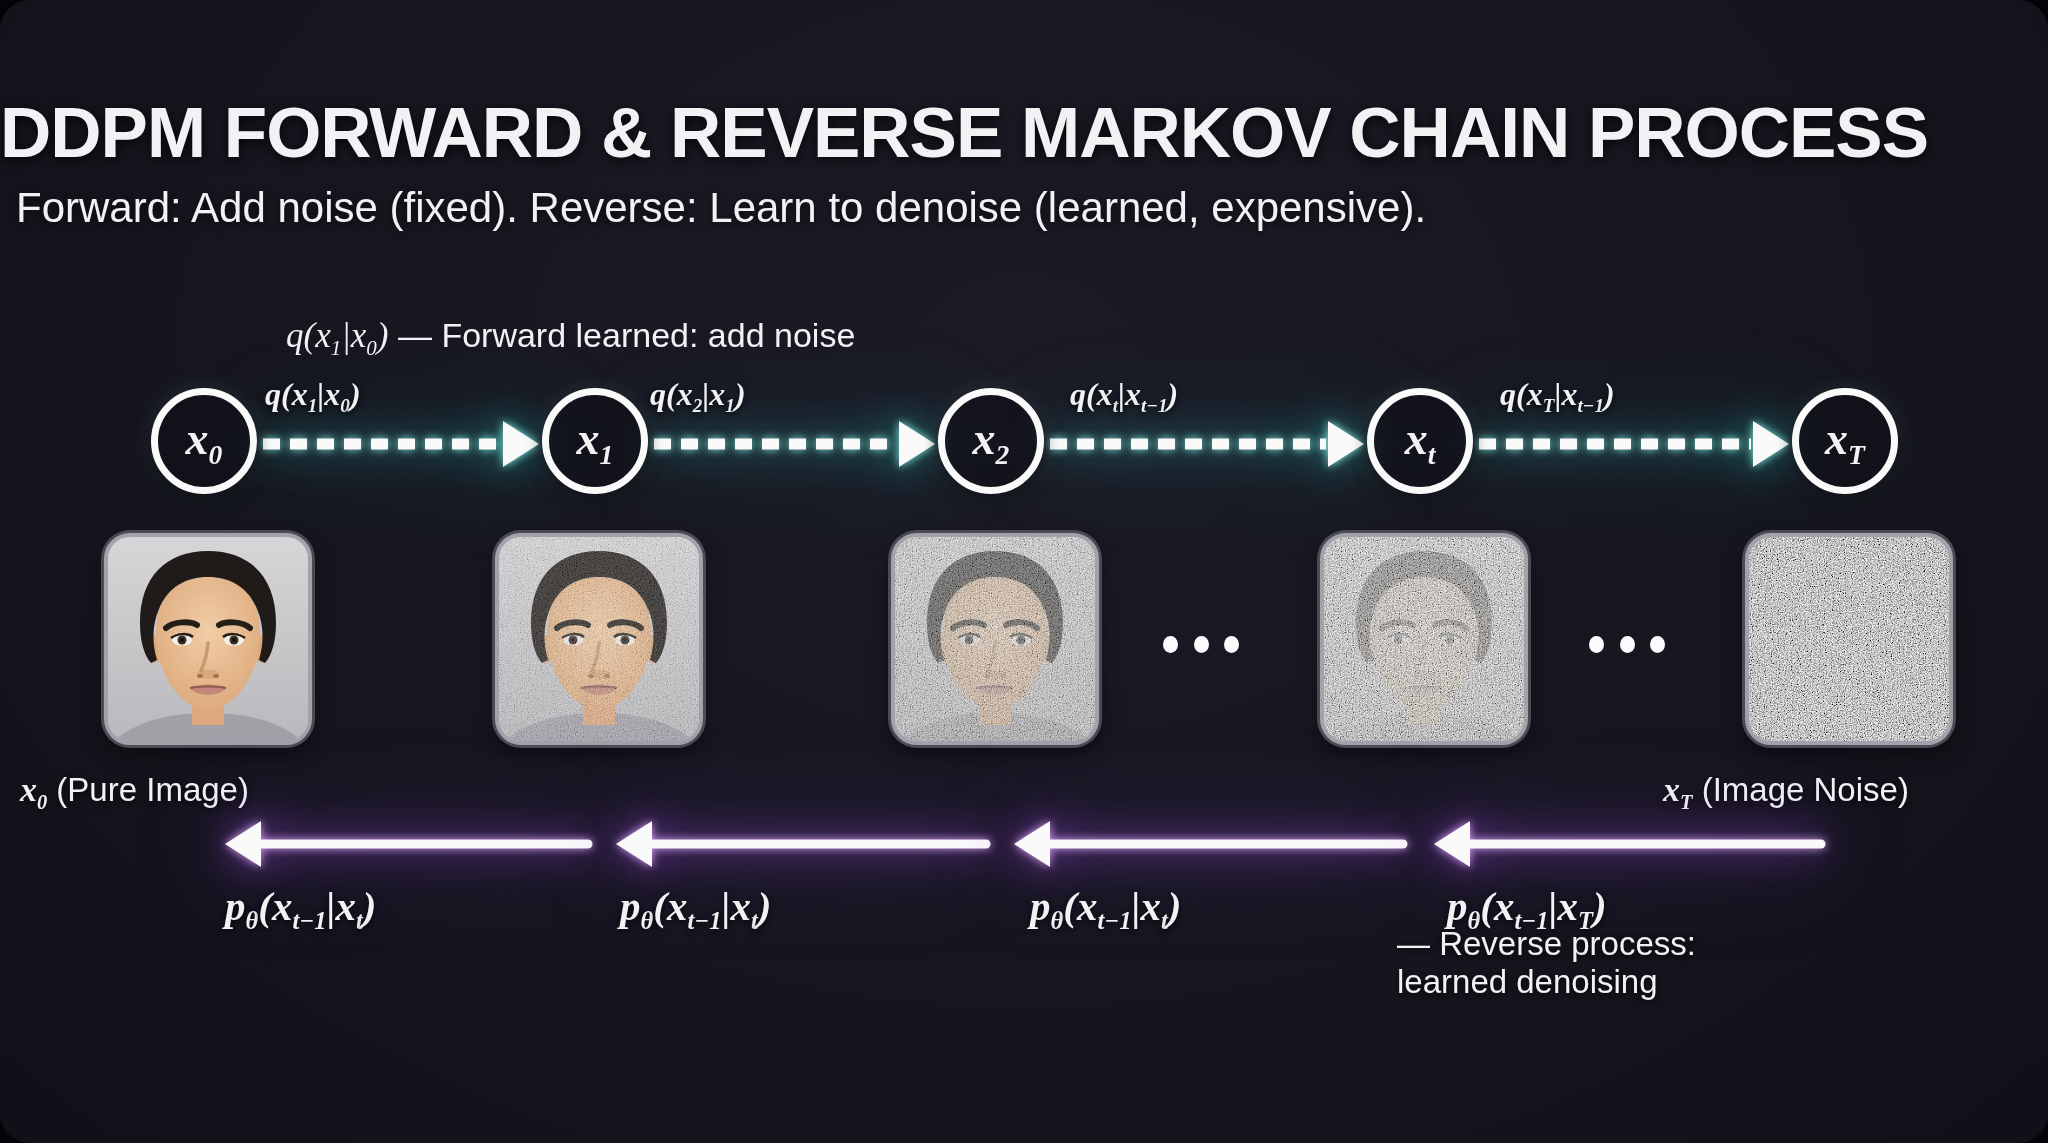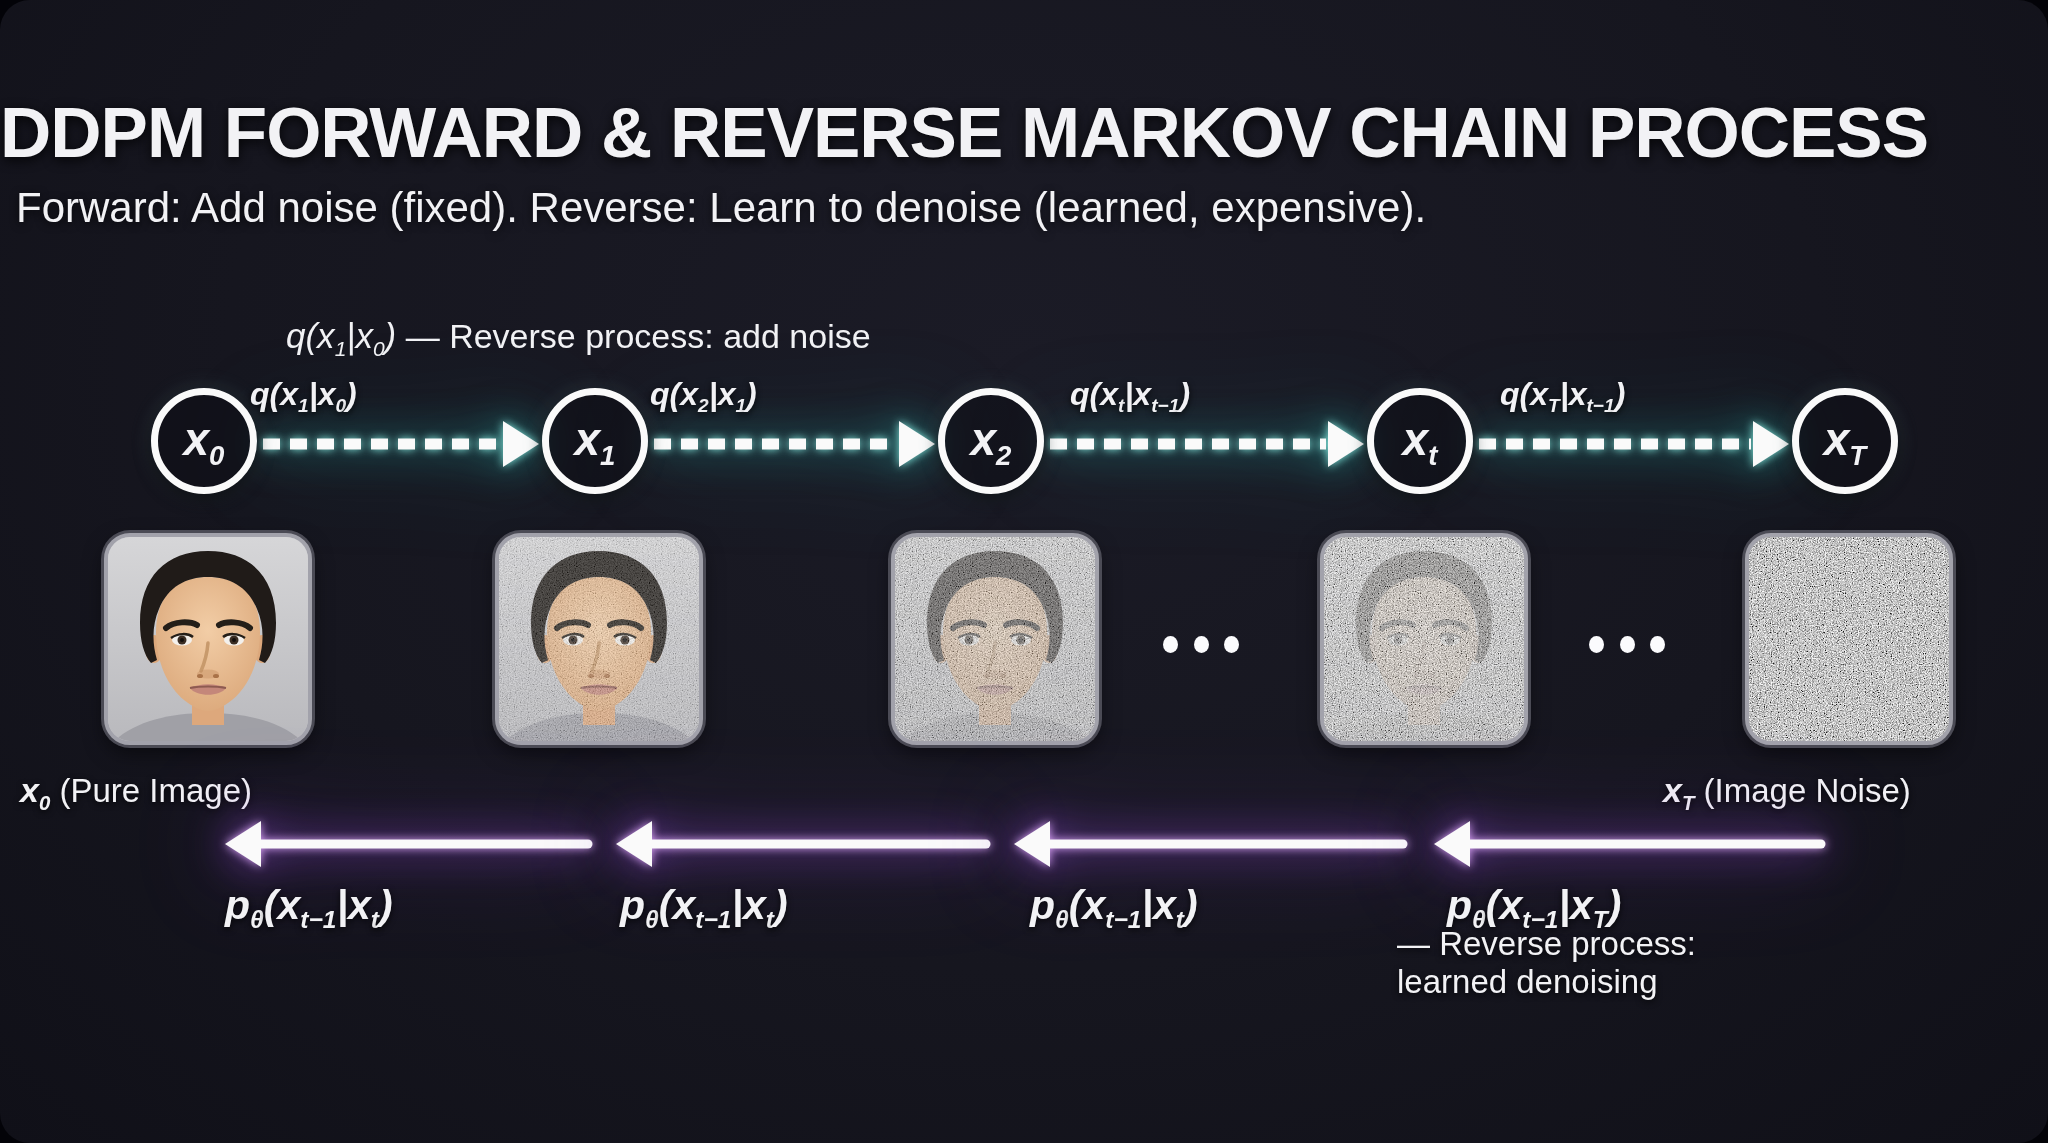--- a/index.html
+++ b/index.html
@@ -8,21 +8,21 @@
   .slide{position:absolute;inset:0;border-radius:30px;
          background:radial-gradient(ellipse at 50% 32%, #1b1b26 0%, #16161f 55%, #101018 100%);}
   .abs{position:absolute;}
   .ctr{text-align:left;}
 
   .title{left:0;top:92px;width:2048px;font-size:71px;font-weight:bold;letter-spacing:-1px;
          text-shadow:0 3px 12px rgba(0,0,0,.85);white-space:nowrap;}
   .subtitle{left:16px;top:184px;width:2048px;font-size:42px;font-weight:normal;
             text-shadow:0 2px 8px rgba(0,0,0,.7);white-space:nowrap;}
 
-  .math{font-family:Liberation Sans, sans-serif;font-style:italic;}
+  .math{font-family:Liberation Serif, serif;font-style:italic;}
   .math sub{font-size:60%;font-style:italic;line-height:0;}
 
   .fwd-note{left:286px;top:316px;width:604px;font-size:34px;white-space:nowrap;}
   .fwd-note .math{font-size:35px;}
 
   .qlabel{top:376px;width:320px;font-size:32px;font-weight:bold;white-space:nowrap;
           text-shadow:0 2px 6px rgba(0,0,0,.8);}
 
   .node{top:388px;width:92px;height:92px;border:7px solid #fafafa;border-radius:50%;
         background:rgba(14,15,22,.55);display:flex;align-items:center;justify-content:center;
@@ -99,40 +99,40 @@
         <ellipse cx="108" cy="139" rx="3" ry="2" fill="#a97248"></ellipse>
         <path d="M82,151 C92,146 108,146 118,151 C112,160 88,160 82,151 Z" fill="#c4877a"></path>
         <path d="M82,151 C92,149 108,149 118,151" stroke="#8d5a50" stroke-width="2" fill="none"></path>
       </g>
     </defs>
   </svg>
 
   <div class="abs title ctr">DDPM FORWARD &amp; REVERSE MARKOV CHAIN PROCESS</div>
   <div class="abs subtitle ctr">Forward: Add noise (fixed). Reverse: Learn to denoise (learned, expensive).</div>
 
-  <div class="abs fwd-note ctr"><span class="math">q(x<sub>1</sub>|x<sub>0</sub>)</span><span> — Reverse process: add noise</span></div>
+  <div class="abs fwd-note ctr"><span class="math">q(x<sub>1</sub>|x<sub>0</sub>)</span><span> — Forward learned: add noise</span></div>
 
   <svg class="abs fwd" style="left:259px;top:399px;" width="282" height="90" viewBox="0 0 282 90">
     <line x1="4" y1="45" x2="242" y2="45" stroke="#fafafa" stroke-width="11" stroke-dasharray="17 10"></line>
     <polygon points="244,22 244,68 280,45" fill="#fafafa"></polygon>
   </svg>
   <svg class="abs fwd" style="left:650px;top:399px;" width="287" height="90" viewBox="0 0 287 90">
     <line x1="4" y1="45" x2="247" y2="45" stroke="#fafafa" stroke-width="11" stroke-dasharray="17 10"></line>
     <polygon points="249,22 249,68 285,45" fill="#fafafa"></polygon>
   </svg>
   <svg class="abs fwd" style="left:1046px;top:399px;" width="320" height="90" viewBox="0 0 320 90">
     <line x1="4" y1="45" x2="280" y2="45" stroke="#fafafa" stroke-width="11" stroke-dasharray="17 10"></line>
     <polygon points="282,22 282,68 318,45" fill="#fafafa"></polygon>
   </svg>
   <svg class="abs fwd" style="left:1475px;top:399px;" width="316" height="90" viewBox="0 0 316 90">
     <line x1="4" y1="45" x2="276" y2="45" stroke="#fafafa" stroke-width="11" stroke-dasharray="17 10"></line>
     <polygon points="278,22 278,68 314,45" fill="#fafafa"></polygon>
   </svg>
 
-  <div class="abs qlabel ctr math" style="left:250px;">q(x<sub>1</sub>|x<sub>0</sub>)</div>
+  <div class="abs qlabel ctr math" style="left:265px;">q(x<sub>1</sub>|x<sub>0</sub>)</div>
   <div class="abs qlabel ctr math" style="left:650px;">q(x<sub>2</sub>|x<sub>1</sub>)</div>
   <div class="abs qlabel ctr math" style="left:1070px;">q(x<sub>t</sub>|x<sub>t−1</sub>)</div>
   <div class="abs qlabel ctr math" style="left:1500px;">q(x<sub>T</sub>|x<sub>t−1</sub>)</div>
 
   <div class="abs node" style="left:151px;">
       <span class="math">x<sub>0</sub></span>
     </div>
   <div class="abs node" style="left:542px;">
       <span class="math">x<sub>1</sub></span>
     </div>

